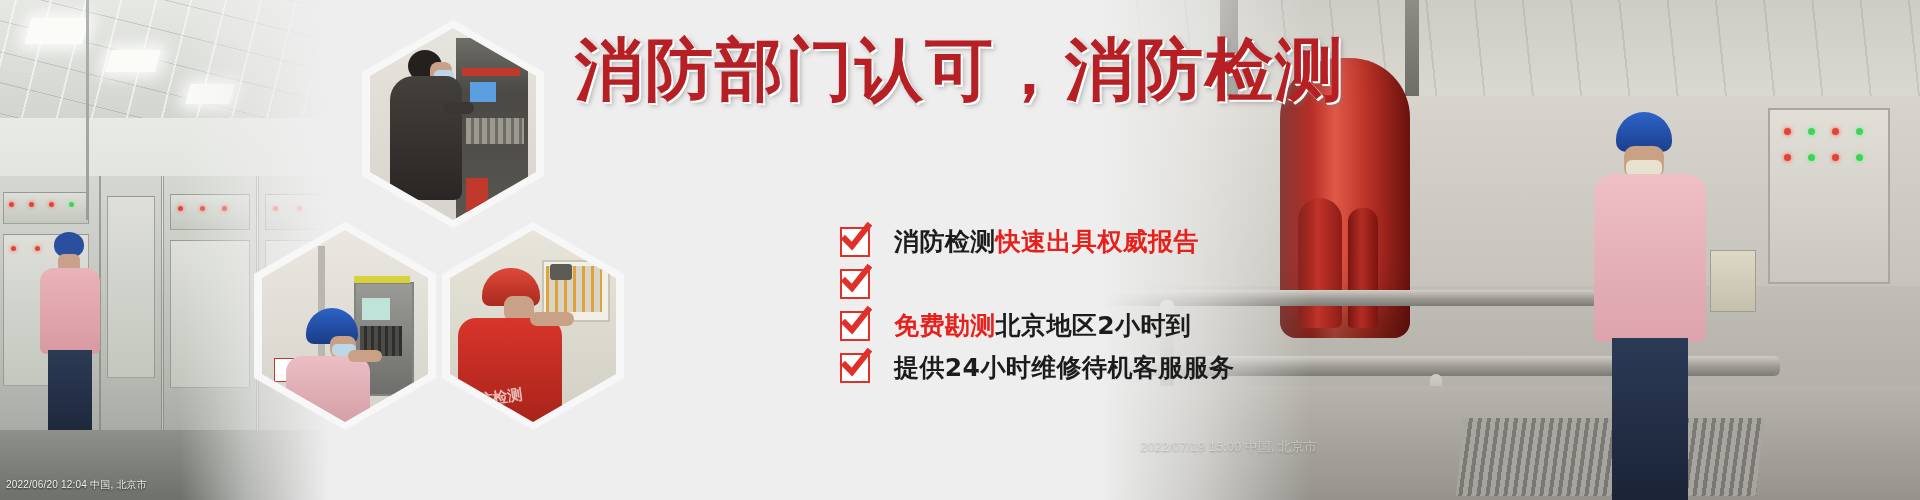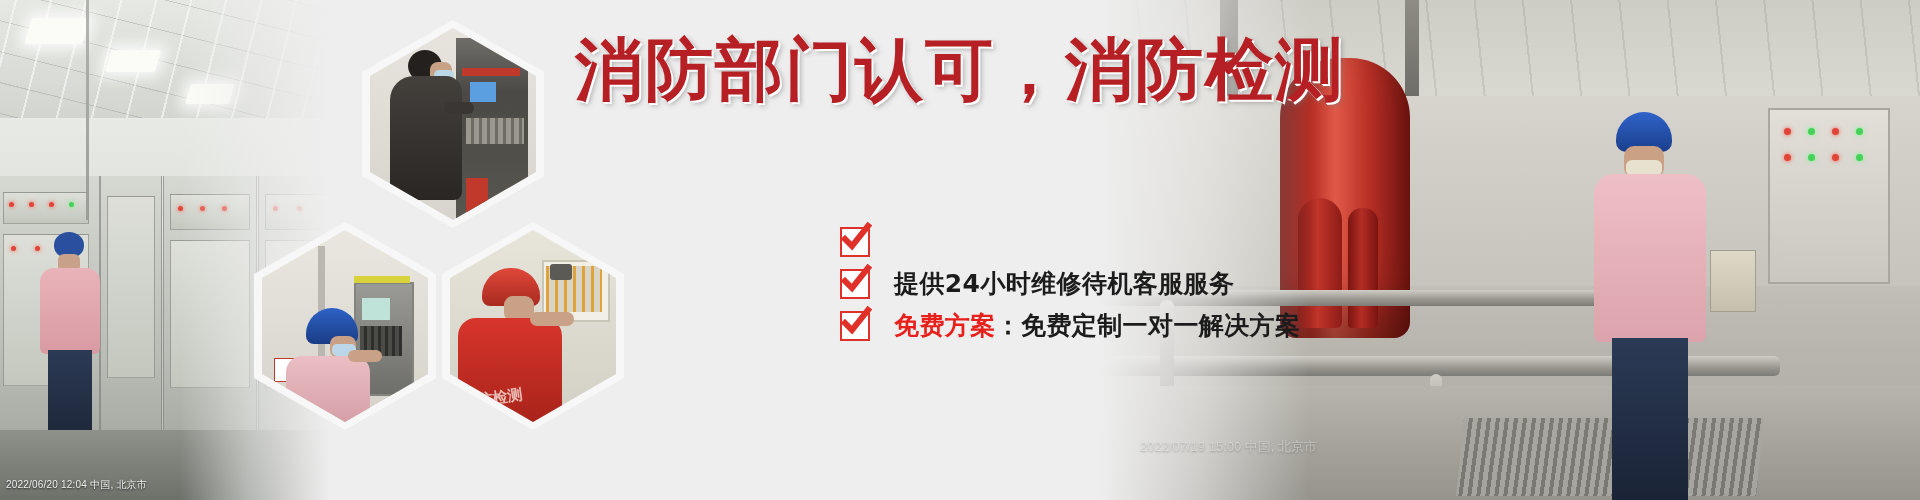--- a/index.html
+++ b/index.html
@@ -369,44 +369,52 @@
 
   </div>
 
   <div class="content">
 
     <div class="headline">消防部门认可，消防检测</div>
 
 
     <div class="bullets">
 
-
       <div class="bullet">
         <span class="check">
           <svg viewBox="0 0 34 34">
               <path d="M6 18 L13 25 L29 5" fill="none" stroke="#e0302a" stroke-width="6" stroke-linecap="square"></path>
             </svg>
         </span>
-      </div>
-
+        <span class="btext"><span>消防检测</span><span class="red">快速出具权威报告</span><span></span></span>
+      </div>
+
+      <div class="bullet">
+        <span class="check">
+          <svg viewBox="0 0 34 34">
+              <path d="M6 18 L13 25 L29 5" fill="none" stroke="#e0302a" stroke-width="6" stroke-linecap="square"></path>
+            </svg>
+        </span>
+      </div>
+
+      <div class="bullet">
+        <span class="check">
+          <svg viewBox="0 0 34 34">
+              <path d="M6 18 L13 25 L29 5" fill="none" stroke="#e0302a" stroke-width="6" stroke-linecap="square"></path>
+            </svg>
+        </span>
+        <span class="btext"><span></span><span class="red">免费勘测</span><span>北京地区2小时到</span></span>
+      </div>
 
       <div class="bullet">
         <span class="check">
           <svg viewBox="0 0 34 34">
               <path d="M6 18 L13 25 L29 5" fill="none" stroke="#e0302a" stroke-width="6" stroke-linecap="square"></path>
             </svg>
         </span>
         <span class="btext"><span>提供24小时维修待机客服服务</span><span class="red"></span><span></span></span>
       </div>
 
-      <div class="bullet">
-        <span class="check">
-          <svg viewBox="0 0 34 34">
-              <path d="M6 18 L13 25 L29 5" fill="none" stroke="#e0302a" stroke-width="6" stroke-linecap="square"></path>
-            </svg>
-        </span>
-        <span class="btext"><span></span><span class="red">免费方案</span><span>：免费定制一对一解决方案</span></span>
-      </div>
 
     </div>
   </div>
 
 </div>
 
 </body></html>

